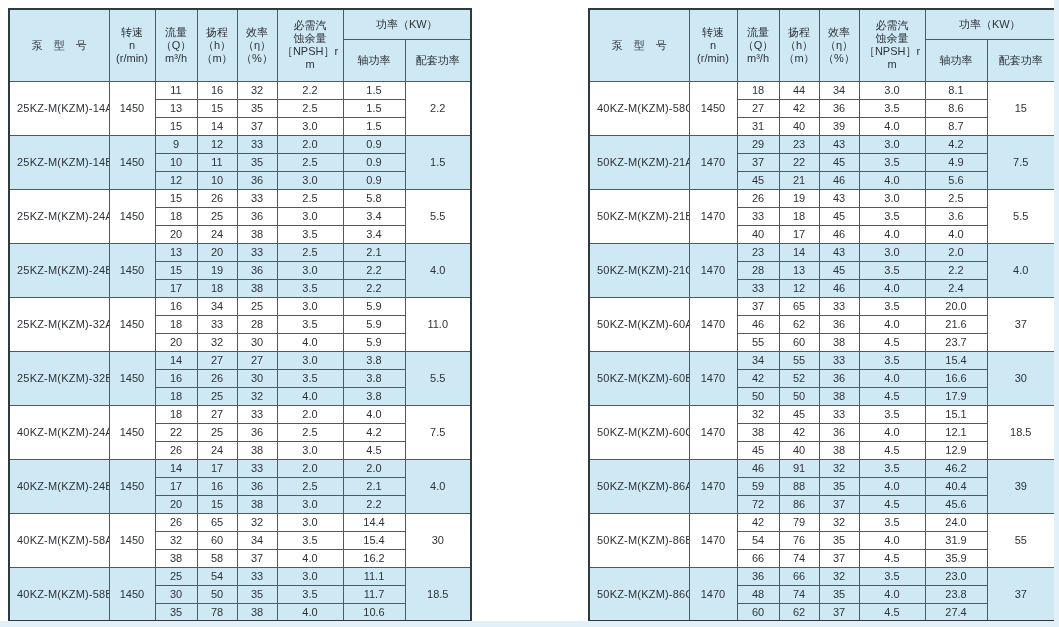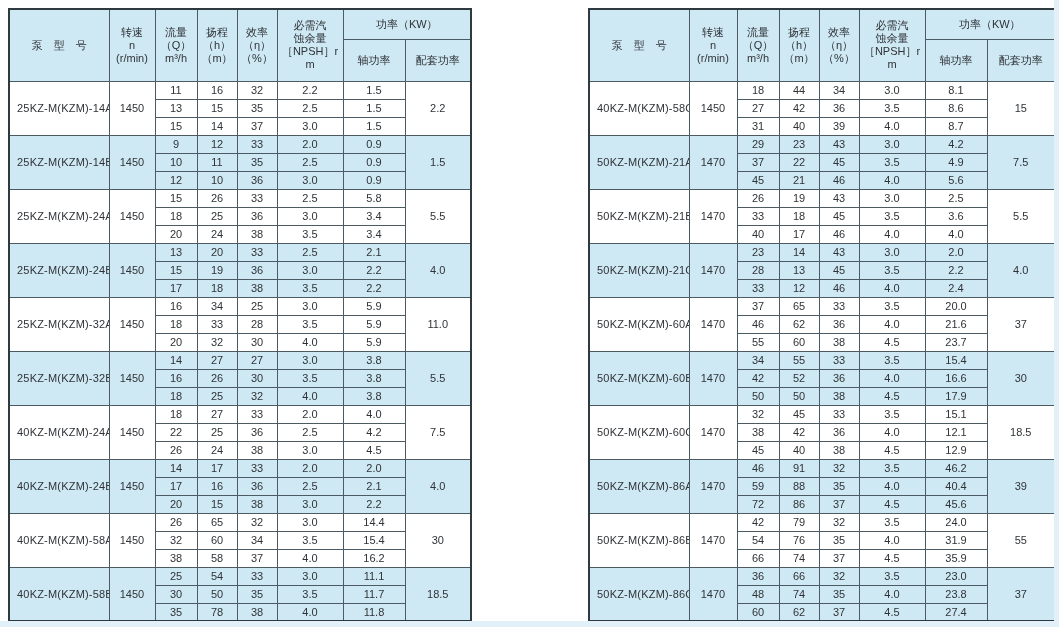--- a/index.html
+++ b/index.html
@@ -309,21 +309,21 @@
           <td>50</td>
           <td>35</td>
           <td>3.5</td>
           <td>11.7</td>
         </tr>
         <tr class="blue">
           <td>35</td>
           <td>78</td>
           <td>38</td>
           <td>4.0</td>
-          <td>11.8</td>
+          <td>10.6</td>
         </tr>
       </tbody>
   </table>
 
   <table class="pump-table right">
     <colgroup>
       <col style="width:100px">
         <col style="width:48px">
         <col style="width:42px">
       <col style="width:40px">

